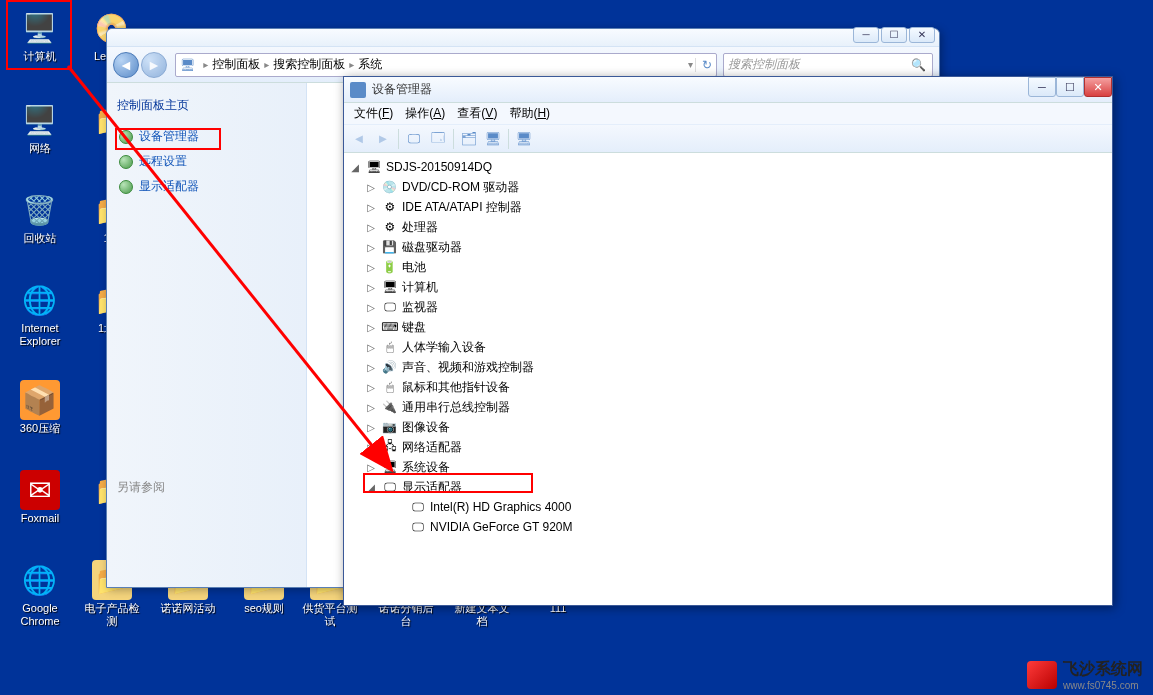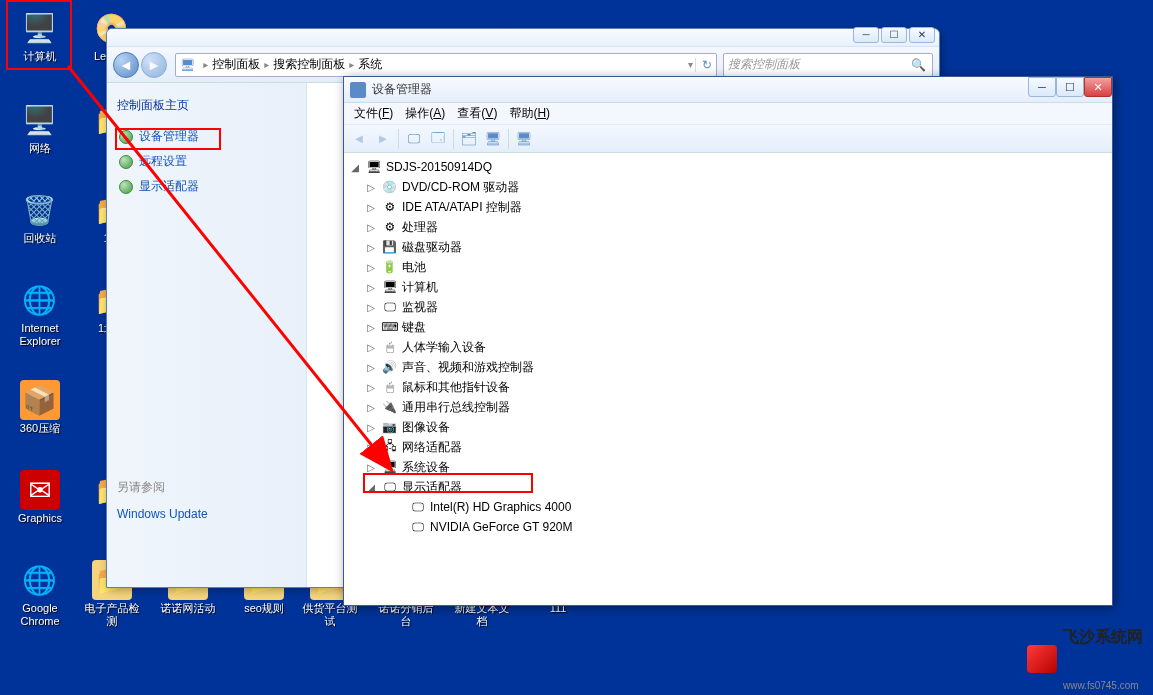--- a/index.html
+++ b/index.html
@@ -54,21 +54,21 @@
 .tree-row { display: flex; align-items: center; height: 20px; padding-left: 4px; cursor: pointer; white-space: nowrap; }
 .toggle { width: 14px; text-align: center; color: #666; font-size: 10px; display: inline-block; }
 .node-icon { width: 16px; height: 14px; margin: 0 4px; display: inline-flex; align-items: center; justify-content: center; font-size: 12px; }
 .indent-1 { padding-left: 20px; }
 .indent-2 { padding-left: 48px; }
 
 
 .watermark { position: absolute; right: 10px; bottom: 4px; display: flex; align-items: center; color: #333; z-index: 60; }
 .watermark .logo { width: 30px; height: 28px; background: linear-gradient(135deg, #ff3b3b, #b80000); border-radius: 4px; margin-right: 6px; position: relative; }
 .watermark .txt1 { font-size: 16px; font-weight: bold; color: #222; }
-.watermark .txt2 { font-size: 10px; color: #888; margin-top: 32px; }
+.watermark .txt2 { font-size: 10px; color: #888; }
 </style>
 </head>
 <body>
 
 <div id="desktop-icons">
     <div class="desktop-icon" style="left: 10px; top: 8px;">
       <div class="ico" style="background:transparent">🖥️</div>
       <div class="lbl">计算机</div>
     </div>
     <div class="desktop-icon" style="left: 82px; top: 8px;">
@@ -98,21 +98,21 @@
     <div class="desktop-icon" style="left: 82px; top: 280px;">
       <div class="ico" style="background:transparent">📁</div>
       <div class="lbl">1北纬</div>
     </div>
     <div class="desktop-icon" style="left: 10px; top: 380px;">
       <div class="ico" style="background:#ff9933">📦</div>
       <div class="lbl">360压缩</div>
     </div>
     <div class="desktop-icon" style="left: 10px; top: 470px;">
       <div class="ico" style="background:#cc0000">✉</div>
-      <div class="lbl">Graphics</div>
+      <div class="lbl">Foxmail</div>
     </div>
     <div class="desktop-icon" style="left: 82px; top: 470px;">
       <div class="ico" style="background:transparent">📁</div>
       <div class="lbl">百</div>
     </div>
     <div class="desktop-icon" style="left: 10px; top: 560px;">
       <div class="ico" style="background:transparent">🌐</div>
       <div class="lbl">Google<br>Chrome</div>
     </div>
     <div class="desktop-icon" style="left: 82px; top: 560px;">
@@ -185,21 +185,20 @@
             <span class="bullet"></span>
             <span>远程设置</span>
           </div>
           <div class="sb-item">
             <span class="bullet"></span>
             <span>显示适配器</span>
           </div>
         </div>
       <div class="sb-see">另请参阅</div>
       <div id="cp-see-also">
-          <div class="sb-link">Windows Update</div>
         </div>
     </div>
     <div style="flex:1;background:#fff"></div>
   </div>
 </div>
 
 <div class="dm-window">
   <div class="dm-titlebar">
     <div class="dm-title-icon"></div>
     <div class="dm-title">设备管理器</div>

